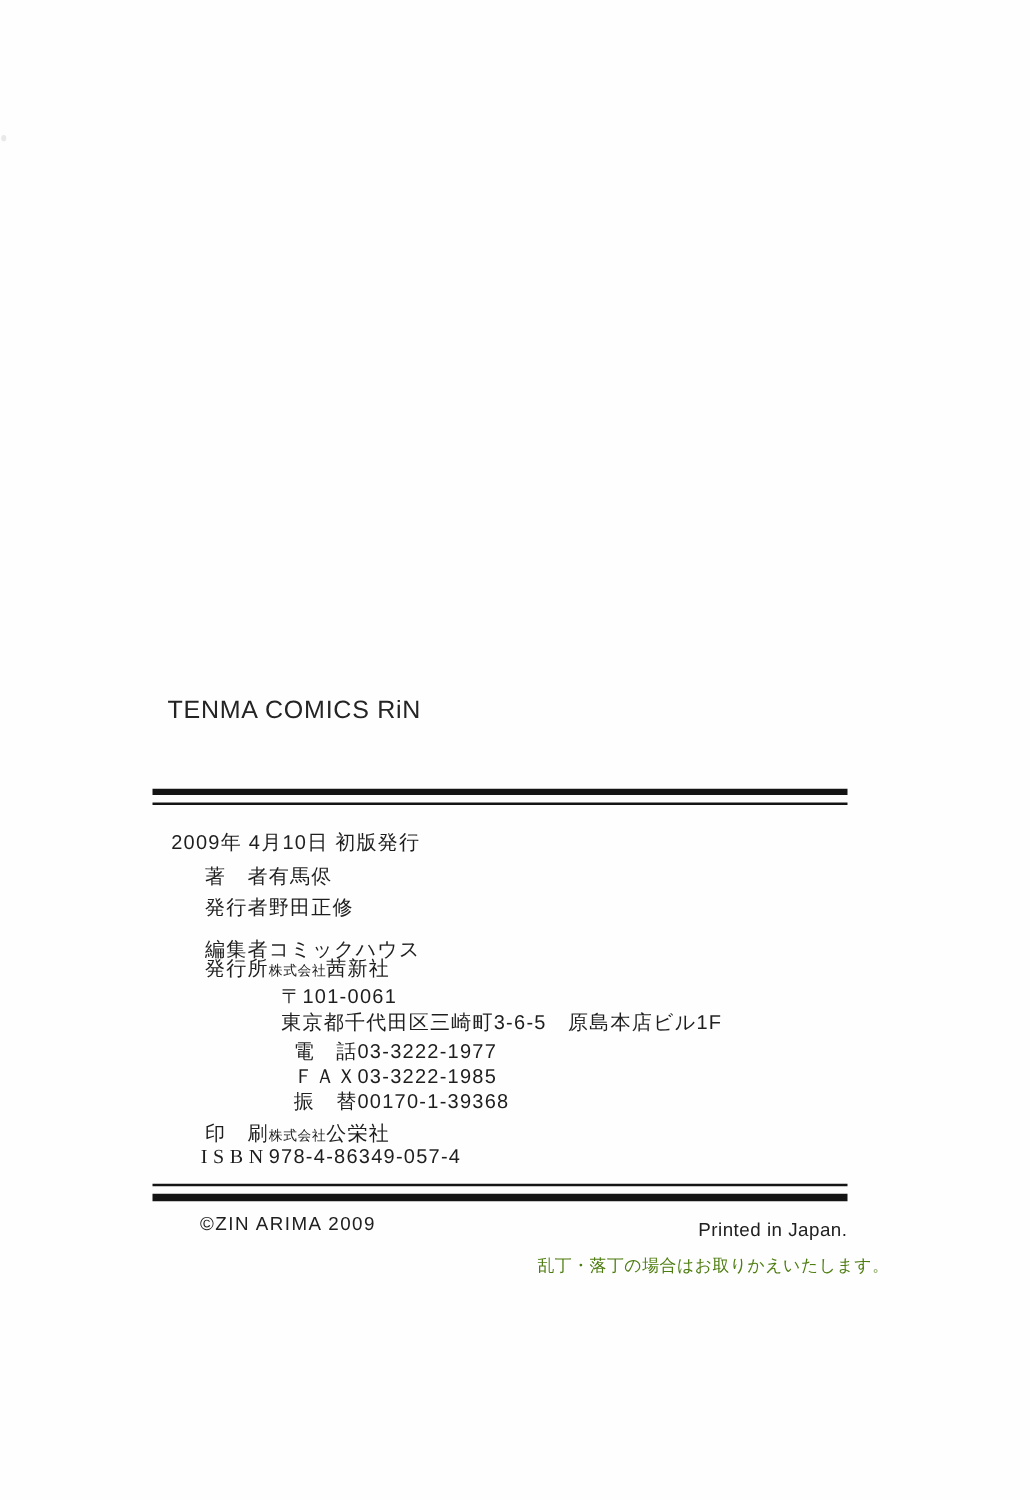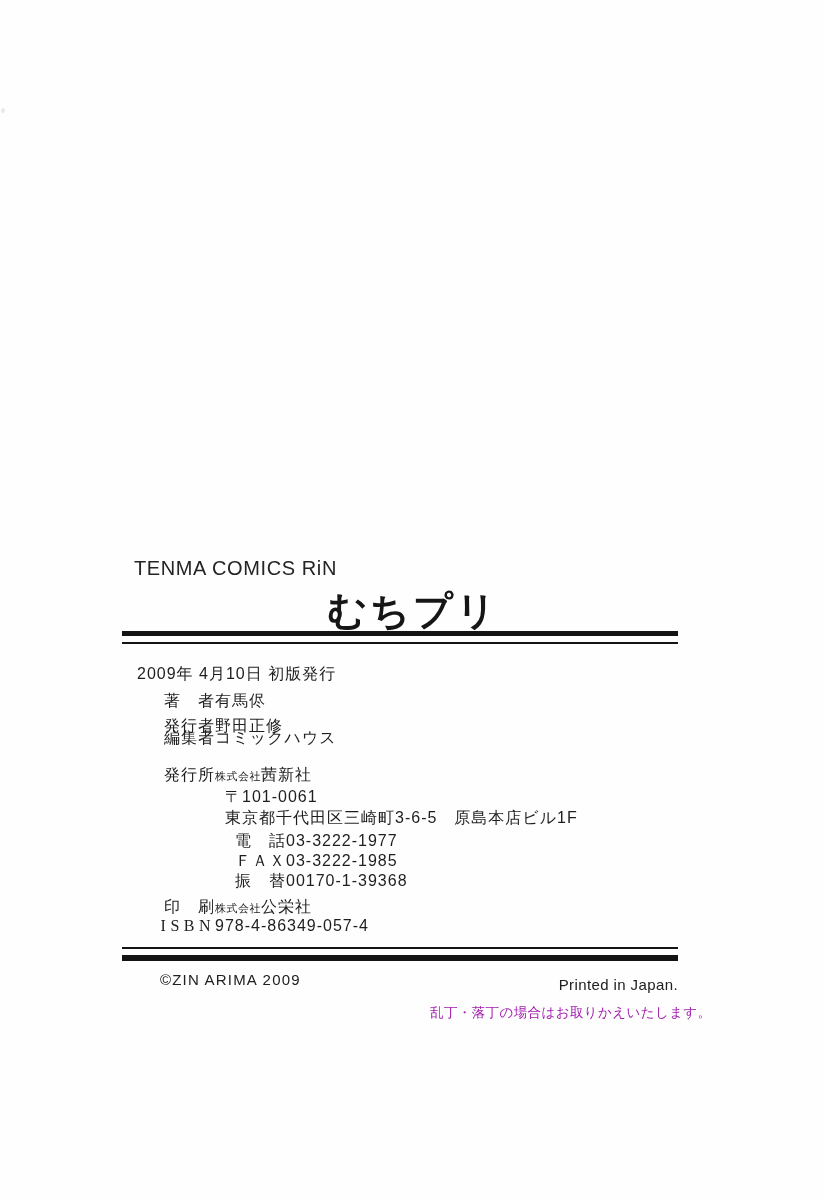--- a/index.html
+++ b/index.html
@@ -40,54 +40,53 @@
   .crow { position:absolute; white-space:nowrap; letter-spacing:1px;text-align:right; }
   .lab  { display:inline-block; width:78px; letter-spacing:1px; }
   .isbn-lab { display:inline-block; width:78px; letter-spacing:4.5px;font-family:Liberation Serif, serif; }
   .corp { font-size:11px; letter-spacing:0.5px; }
   .sub  { left:88px; }
   .dlab { display:inline-block; width:61px; }
 
   .r-date    { top:0px;   left:0; }
   .r-author  { top:27px;  left:0; }
   .r-pubper  { top:52px;  left:0; }
-  .r-editor  { top:64px;  left:0; }
+  .r-editor  { top:86px;  left:0; }
   .r-pubco   { top:101px; left:0; }
   .r-postal  { top:123px; }
   .r-addr    { top:144px; }
   .r-phone   { top:167px; }
   .r-fax     { top:187px; }
   .r-furikae { top:207px; }
   .r-printer { top:233px; left:0; }
   .r-isbn    { top:253px; left:0; }
 
   .copyright {
     position:absolute; left:124px; top:971px;
     font-size:15px; letter-spacing:1.2px; color:#202020; white-space:nowrap;margin-left:36px;
   }
   .printed {
     position:absolute; right:146px; top:976px;
     font-size:15px; letter-spacing:0.4px; color:#202020; white-space:nowrap;
   }
   .notices {
     position:absolute; left:430px; top:1002px;
     font-size:13.5px; line-height:21px; letter-spacing:0.4px;
-    color:#a21caf; white-space:nowrap;
+    color:#4d7c0f; white-space:nowrap;
   }
 </style>
 </head>
 <body>
 
 <div class="page">
 
   <div class="scan-dot"></div>
 
   <div class="brand">TENMA COMICS RiN</div>
 
-  <div class="book-title">むちプリ</div>
 
   <div class="rule rule-title-thick"></div>
   <div class="rule rule-title-thin"></div>
 
   <div class="colophon">
 
     <div class="crow r-date">2009年 4月10日 初版発行</div>
 
     <div class="crow r-author">
       <span class="lab">著　者</span><span>有馬侭</span>

